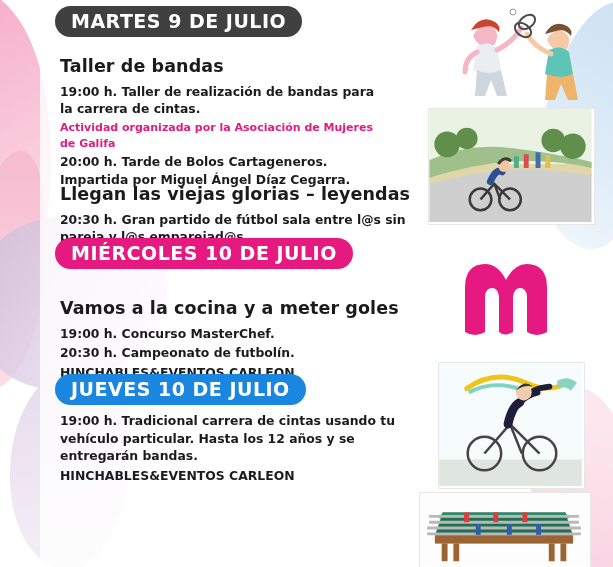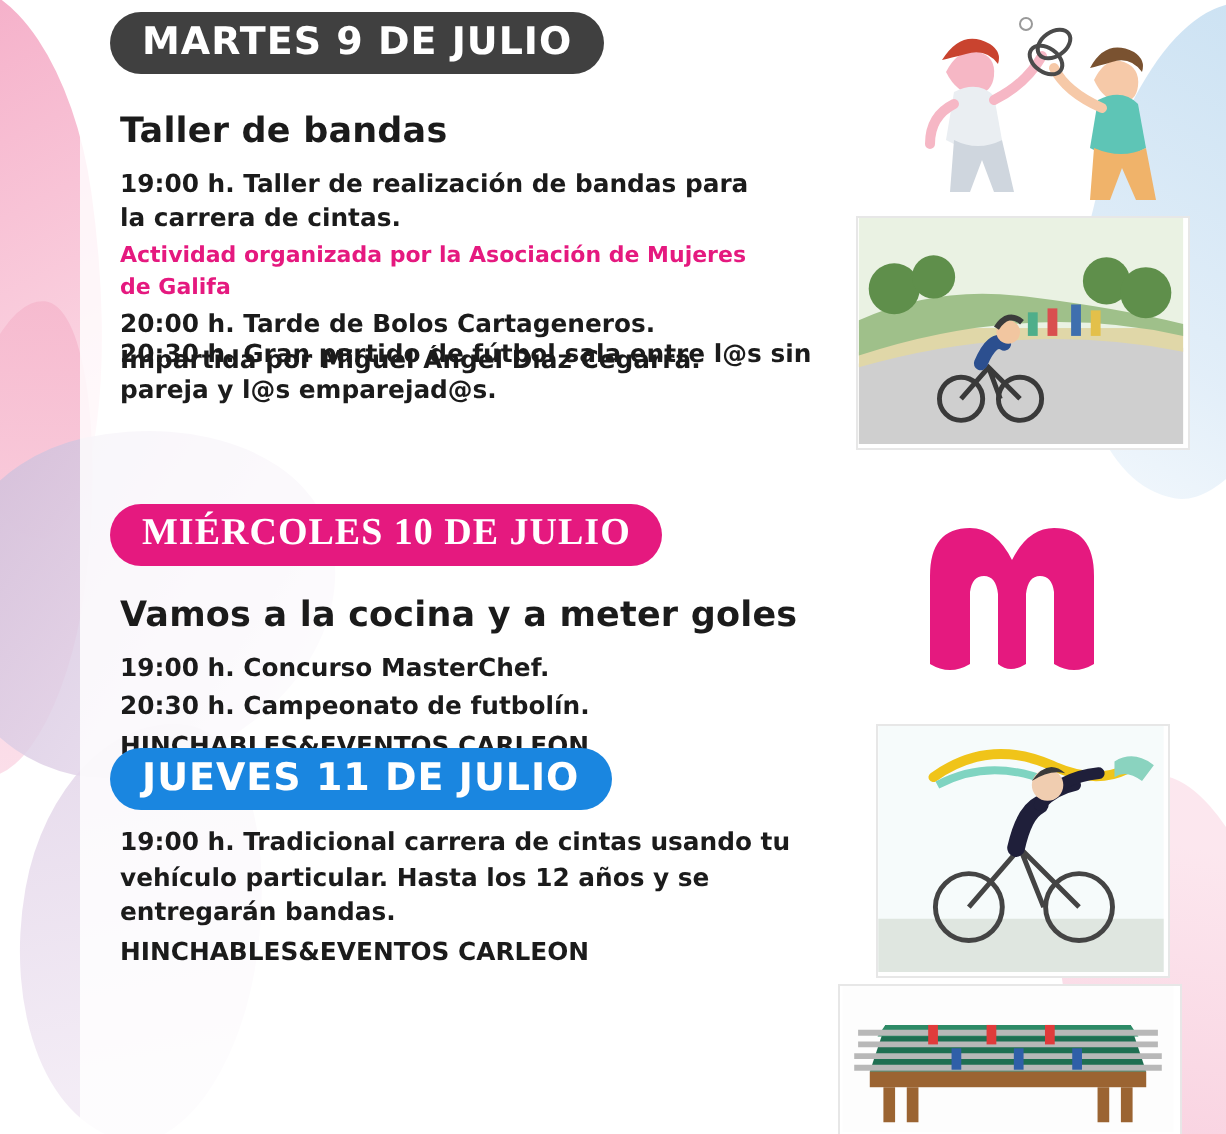--- a/index.html
+++ b/index.html
@@ -90,21 +90,21 @@
     color: #ffffff;
     font-weight: bold;
     letter-spacing: .5px;
     padding: 4px 16px 5px 16px;
     border-radius: 16px;
     font-size: 19px;
     white-space: nowrap;
     font-family: "DejaVu Sans", sans-serif;
   }
   #banner-martes   { left: 55px; top: 6px;   background: #19c8c0; border-radius: 18px; }
-  #banner-miercoles{ left: 55px; top: 252px; background: #e5197f; border-radius: 18px; font-family: Liberation Serif, serif; }
+  #banner-miercoles{ left: 55px; top: 238px; background: #e5197f; border-radius: 18px; }
   #banner-jueves   { left: 55px; top: 374px; background: #1a86e0; border-radius: 18px; }
 
   .block { position: absolute; }
 
   .headline {
     font-size: 17.5px;
     font-weight: bold;
     color: #1b1b1b;
     letter-spacing: .1px;
     margin: 16px 0 5px 0;
@@ -275,33 +275,34 @@
   <div class="day-banner" id="banner-martes" style="background: #404040;">MARTES 9 DE JULIO</div>
 
   <div class="block" id="block-martes-1">
     <div class="headline">Taller de bandas</div>
     <div class="para">19:00 h. Taller de realización de bandas para la carrera de cintas.</div>
     <div class="pinknote">Actividad organizada por la Asociación de Mujeres de Galifa</div>
     <div class="para">20:00 h. Tarde de Bolos Cartageneros. Impartida por Miguel Ángel Díaz Cegarra.</div>
   </div>
 
   <div class="block" id="block-martes-2">
+    <div class="headline">Llegan las viejas glorias – leyendas</div>
     <div class="para">20:30 h. Gran partido de fútbol sala entre l@s sin pareja y l@s emparejad@s.</div>
   </div>
 
   <div class="day-banner" id="banner-miercoles" style="background: rgb(229, 25, 127);">MIÉRCOLES 10 DE JULIO</div>
 
   <div class="block" id="block-miercoles">
     <div class="headline">Vamos a la cocina y a meter goles</div>
     <div class="para">19:00 h. Concurso MasterChef.</div>
     <div class="para">20:30 h. Campeonato de futbolín.</div>
     <div class="para">HINCHABLES&amp;EVENTOS CARLEON</div>
   </div>
 
-  <div class="day-banner" id="banner-jueves" style="background: rgb(26, 134, 224);">JUEVES 11 DE JULIO</div>
+  <div class="day-banner" id="banner-jueves" style="background: rgb(26, 134, 224);">JUEVES 10 DE JULIO</div>
 
   <div class="block" id="block-jueves">
     <div class="para">19:00 h. Tradicional carrera de cintas usando tu vehículo particular. Hasta los 12 años y se entregarán bandas.</div>
     <div class="para">HINCHABLES&amp;EVENTOS CARLEON</div>
 
   </div>
 
 </div>
 
 </body></html>

